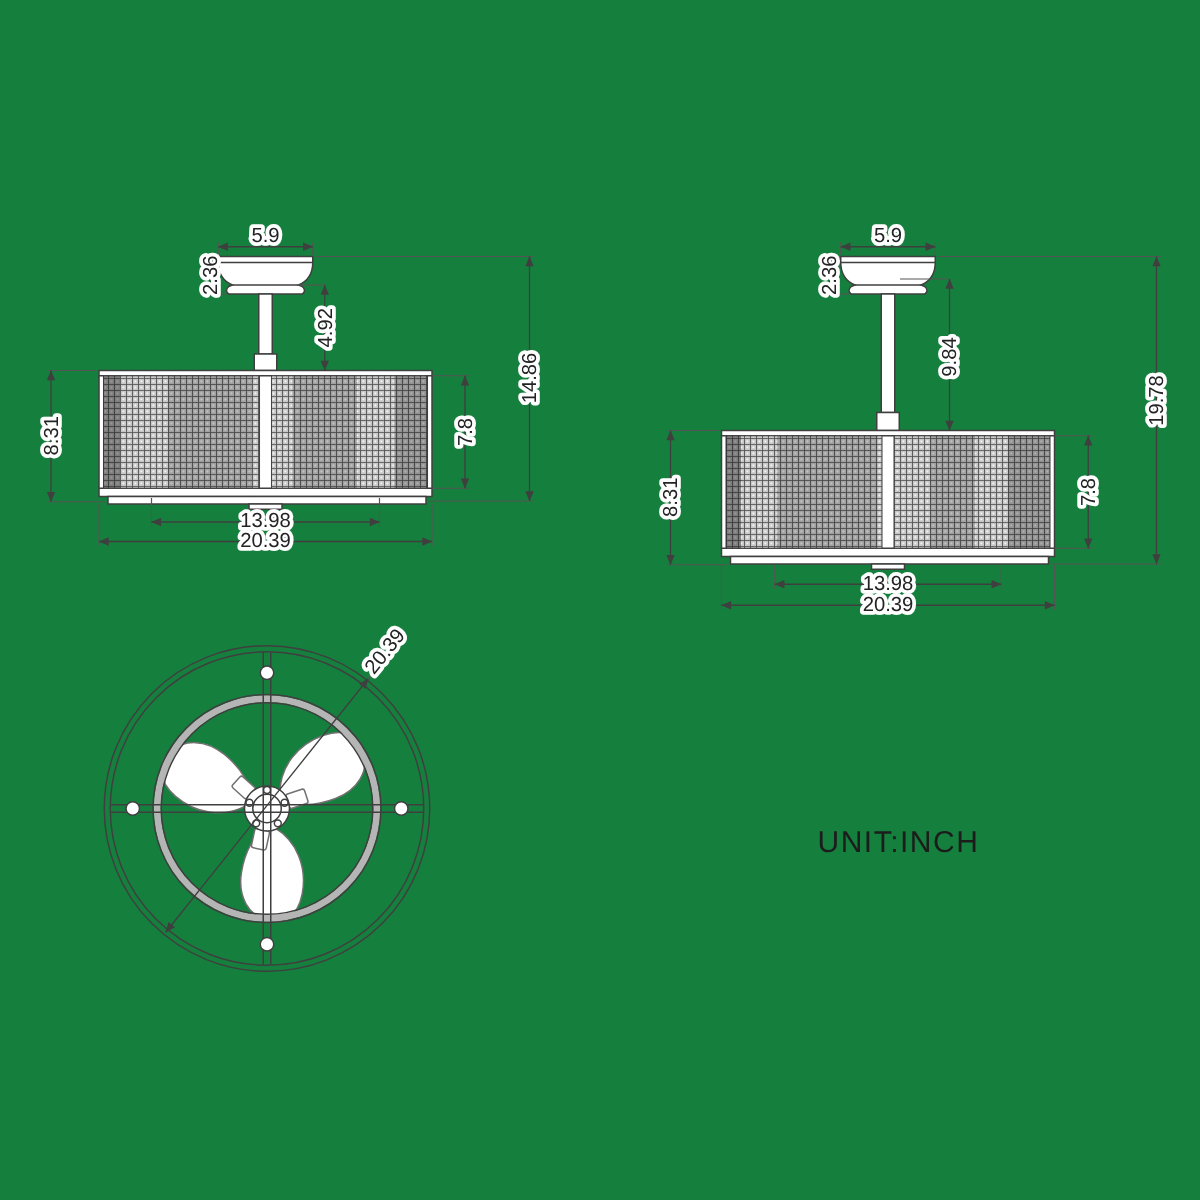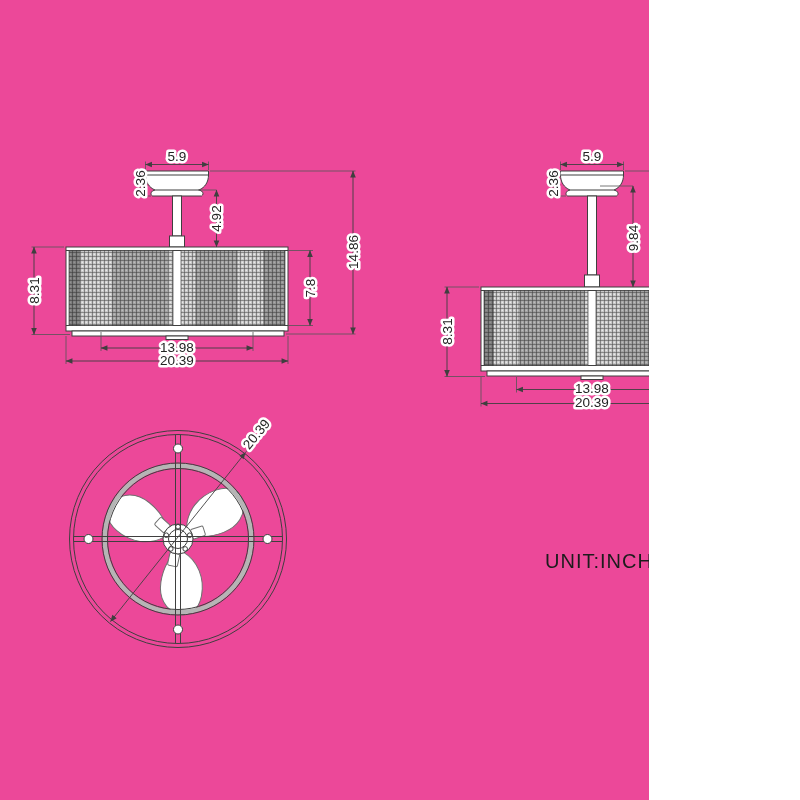--- a/index.html
+++ b/index.html
@@ -1,16 +1,16 @@
 <!DOCTYPE html>
 <html><head>
 <meta charset="utf-8">
 <style>
   html,body{margin:0;padding:0;background:#ffffff;}
-  .canvas{width:649px;height:800px;position:relative;background:#ec4899;overflow:hidden;}
+  .canvas{width:800px;height:800px;position:relative;background:#15803d;overflow:hidden;}
   svg{display:block;}
   .edge{stroke:#3f3f3f;stroke-width:1;fill:none;}
   .edgef{stroke:#3f3f3f;stroke-width:1;fill:#ffffff;}
   .ext{stroke:#555555;stroke-width:0.8;fill:none;}
   .dimline{stroke:#3f3f3f;stroke-width:0.9;fill:none;marker-start:url(#arr);marker-end:url(#arr);}
   .dim{font-family:"Liberation Sans",sans-serif;font-size:13.5px;fill:#232323;
        paint-order:stroke;stroke:#ffffff;stroke-width:5px;stroke-linejoin:round;}
   .unit{font-family:"Liberation Sans",sans-serif;font-size:20px;fill:#1c1c1c;letter-spacing:1px;}
   .band{fill:#1a1a1a;}
 </style>

